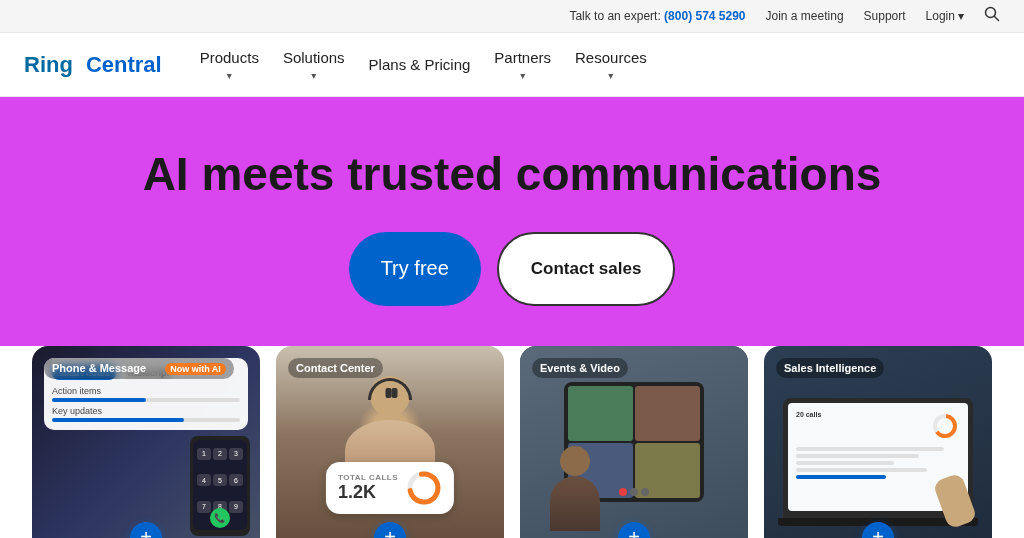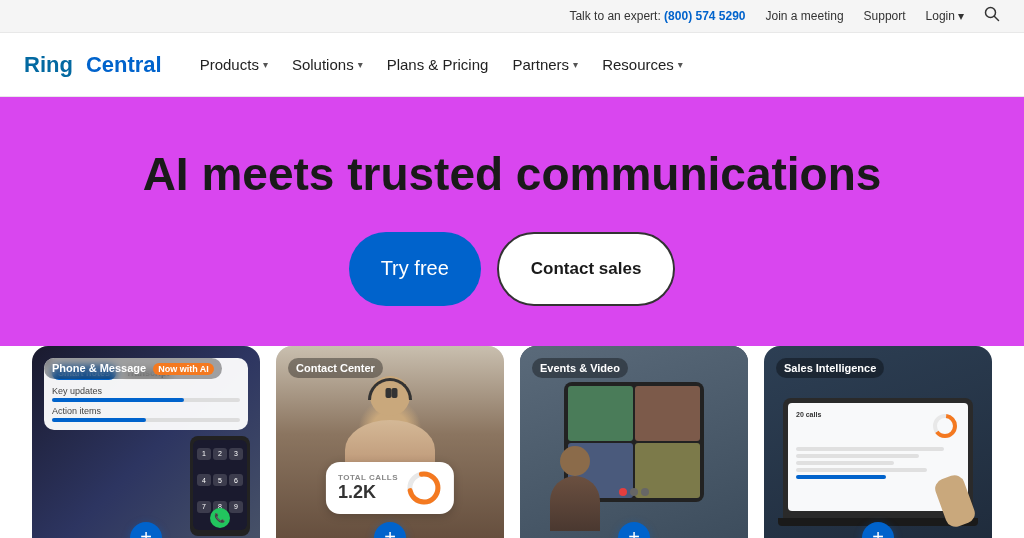--- a/index.html
+++ b/index.html
@@ -37,20 +37,21 @@
 
     .nav-items { display: flex; align-items: center; gap: 4px; }
     .nav-item {
       display: flex; align-items: center; gap: 4px;
       padding: 8px 10px;
       font-size: 15px;
       font-weight: 500;
       color: #222;
       cursor: pointer;
       white-space: nowrap;
+      flex-direction: column;
     }
     .nav-item .chevron { font-size: 10px; color: #555; }
 
     
     .hero {
       text-align: center;
       padding: 52px 24px 40px;
       background: #d946ef;
     }
     .hero h1 {
@@ -199,21 +200,21 @@
       backdrop-filter: blur(4px);
     }
     .card-label .ai-badge {
       display: inline-block;
       background: #f47920;
       color: #fff;
       font-size: 9px;
       font-weight: 700;
       padding: 1px 5px;
       border-radius: 10px;
-      margin-left: 4px;
+      margin-left: 16px;
     }
 
     
     .card-plus {
       position: absolute;
       bottom: 12px;
       left: 50%;
       transform: translateX(-50%);
       width: 32px;
       height: 32px;
@@ -307,29 +308,29 @@
   <div class="card">
     <div class="card-1-bg card-bg"></div>
 
     <div class="card-1-inner">
       <div class="card-1-tabs">
         <span class="card-tab tab-active">Smart notes</span>
         <span class="card-tab tab-inactive">Transcript</span>
       </div>
       <div class="card-1-rows">
         <div>
+          <div class="card-row-item">Action items</div>
+          <div class="card-row-bar">
+              <div class="card-row-bar-fill" style="width:50%"></div>
+            </div>
+        </div>
+        <div>
           <div class="card-row-item">Key updates</div>
           <div class="card-row-bar">
               <div class="card-row-bar-fill" style="width:70%"></div>
-            </div>
-        </div>
-        <div>
-          <div class="card-row-item">Action items</div>
-          <div class="card-row-bar">
-              <div class="card-row-bar-fill" style="width:50%"></div>
             </div>
         </div>
       </div>
     </div>
 
     <div class="phone-mockup">
       <div class="phone-screen">
         <div class="phone-key">1</div>
         <div class="phone-key">2</div>
         <div class="phone-key">3</div>

